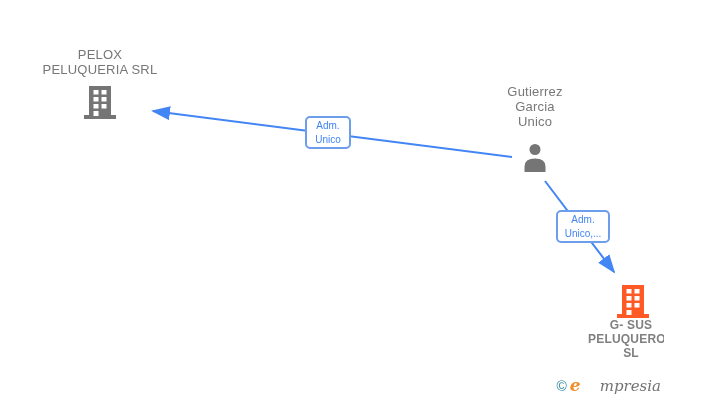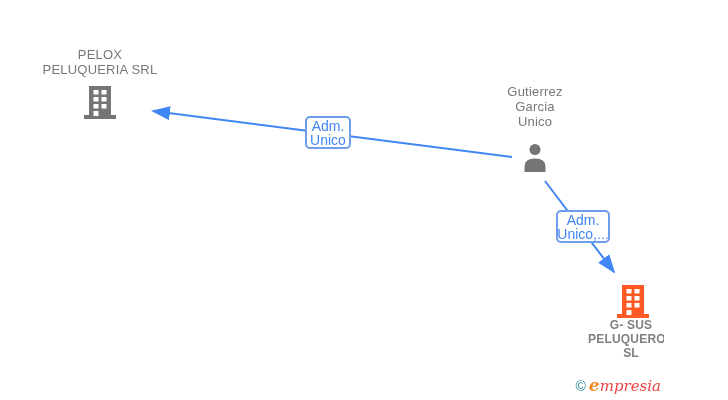--- a/index.html
+++ b/index.html
@@ -30,21 +30,21 @@
   }
   .node-label.bold { font-weight: bold; color: #808080; }
   .node-icon { position: absolute; z-index: 2; }
   .edge-label {
     position: absolute;
     z-index: 3;
     background: #ffffff;
     border: 2px solid #6d9eeb;
     border-radius: 5px;
     color: #4285f4;
-    font-size: 14px;
+    font-size: 10px;
     line-height: 14px;
     text-align: center;
     white-space: pre-line;
     display: flex;
     align-items: center;
     justify-content: center;
     cursor: pointer;
   }
   #edge-label-1 { left: 305px; top: 116px; width: 46px; height: 33px; }
   #edge-label-2 { left: 556px; top: 210px; width: 54px; height: 33px; }
@@ -67,21 +67,21 @@
     color: #2e8b9a;
     font-size: 14px;
     font-family: "Liberation Sans", sans-serif;
     margin-right: 3px;
   }
   #watermark .brand {
     font-family: "DejaVu Serif", "Liberation Serif", serif;
     font-style: italic;
   }
   #watermark .brand-e { color: #f28c28; font-size: 17px; font-weight: bold; }
-  #watermark .brand-rest { color: #ef4444; }
+  #watermark .brand-rest { color: #737373; margin-left: 19px; }
 </style>
 </head>
 <body>
 
 <div id="canvas">
 
   <svg id="edge-layer" width="728" height="400" viewBox="0 0 728 400" xmlns="http://www.w3.org/2000/svg">
     <defs>
       <marker id="arrowhead" markerWidth="11" markerHeight="9" refX="8.5" refY="3.5" orient="auto">
         <path d="M0,0 L9.5,3.5 L0,7 z" fill="#4285f4"></path>

